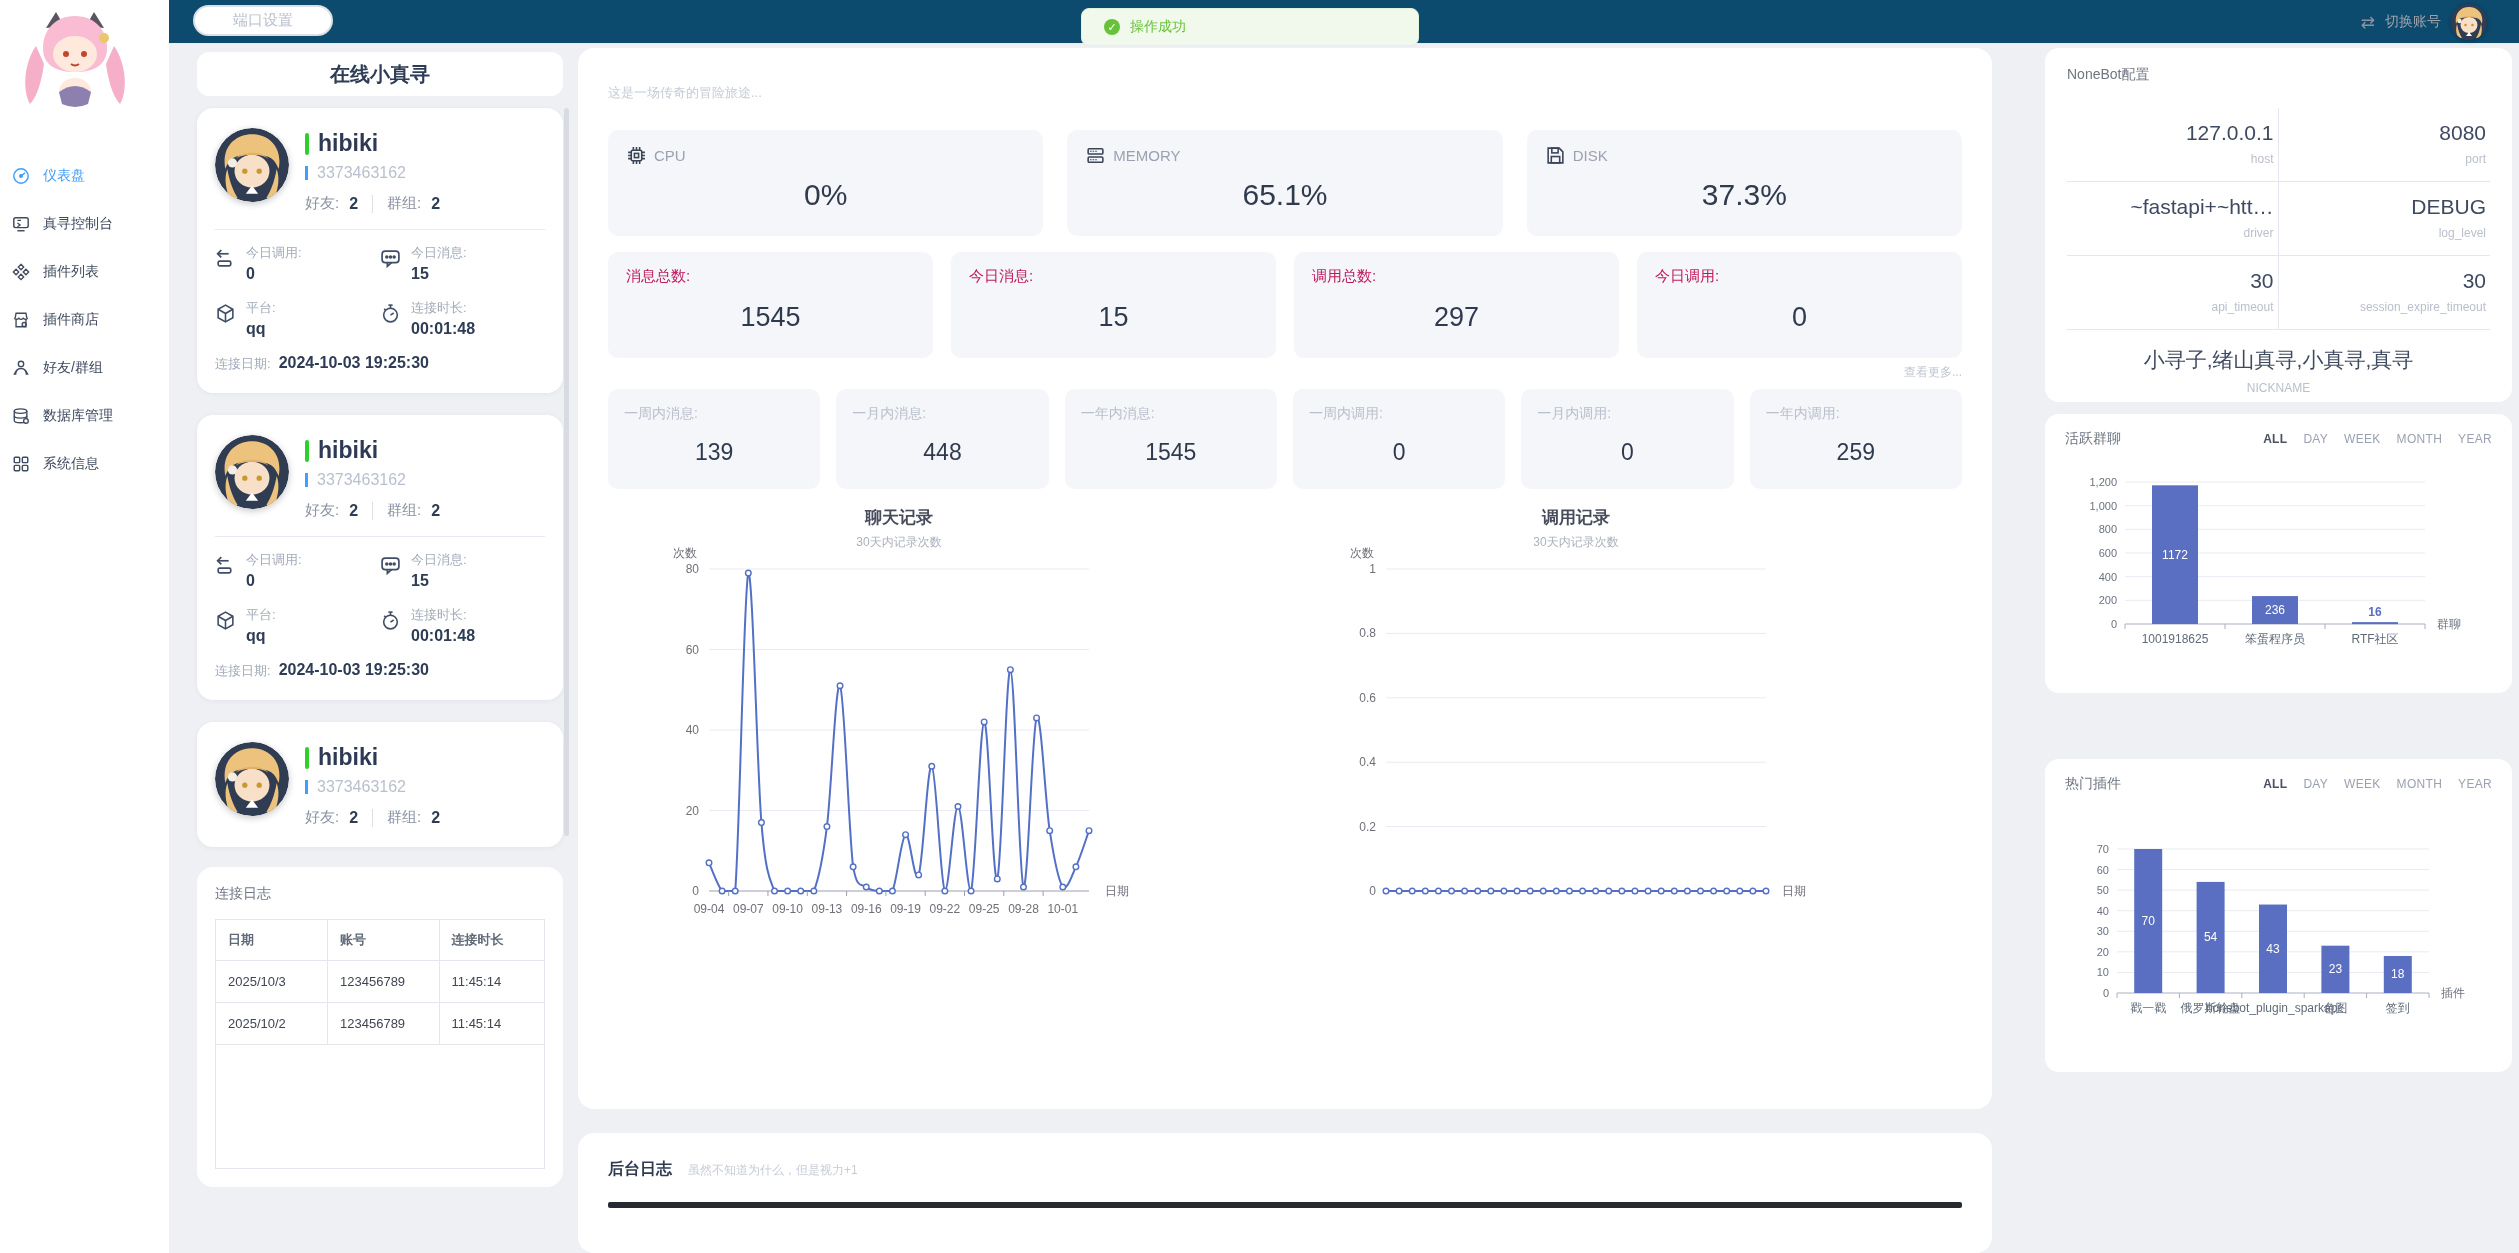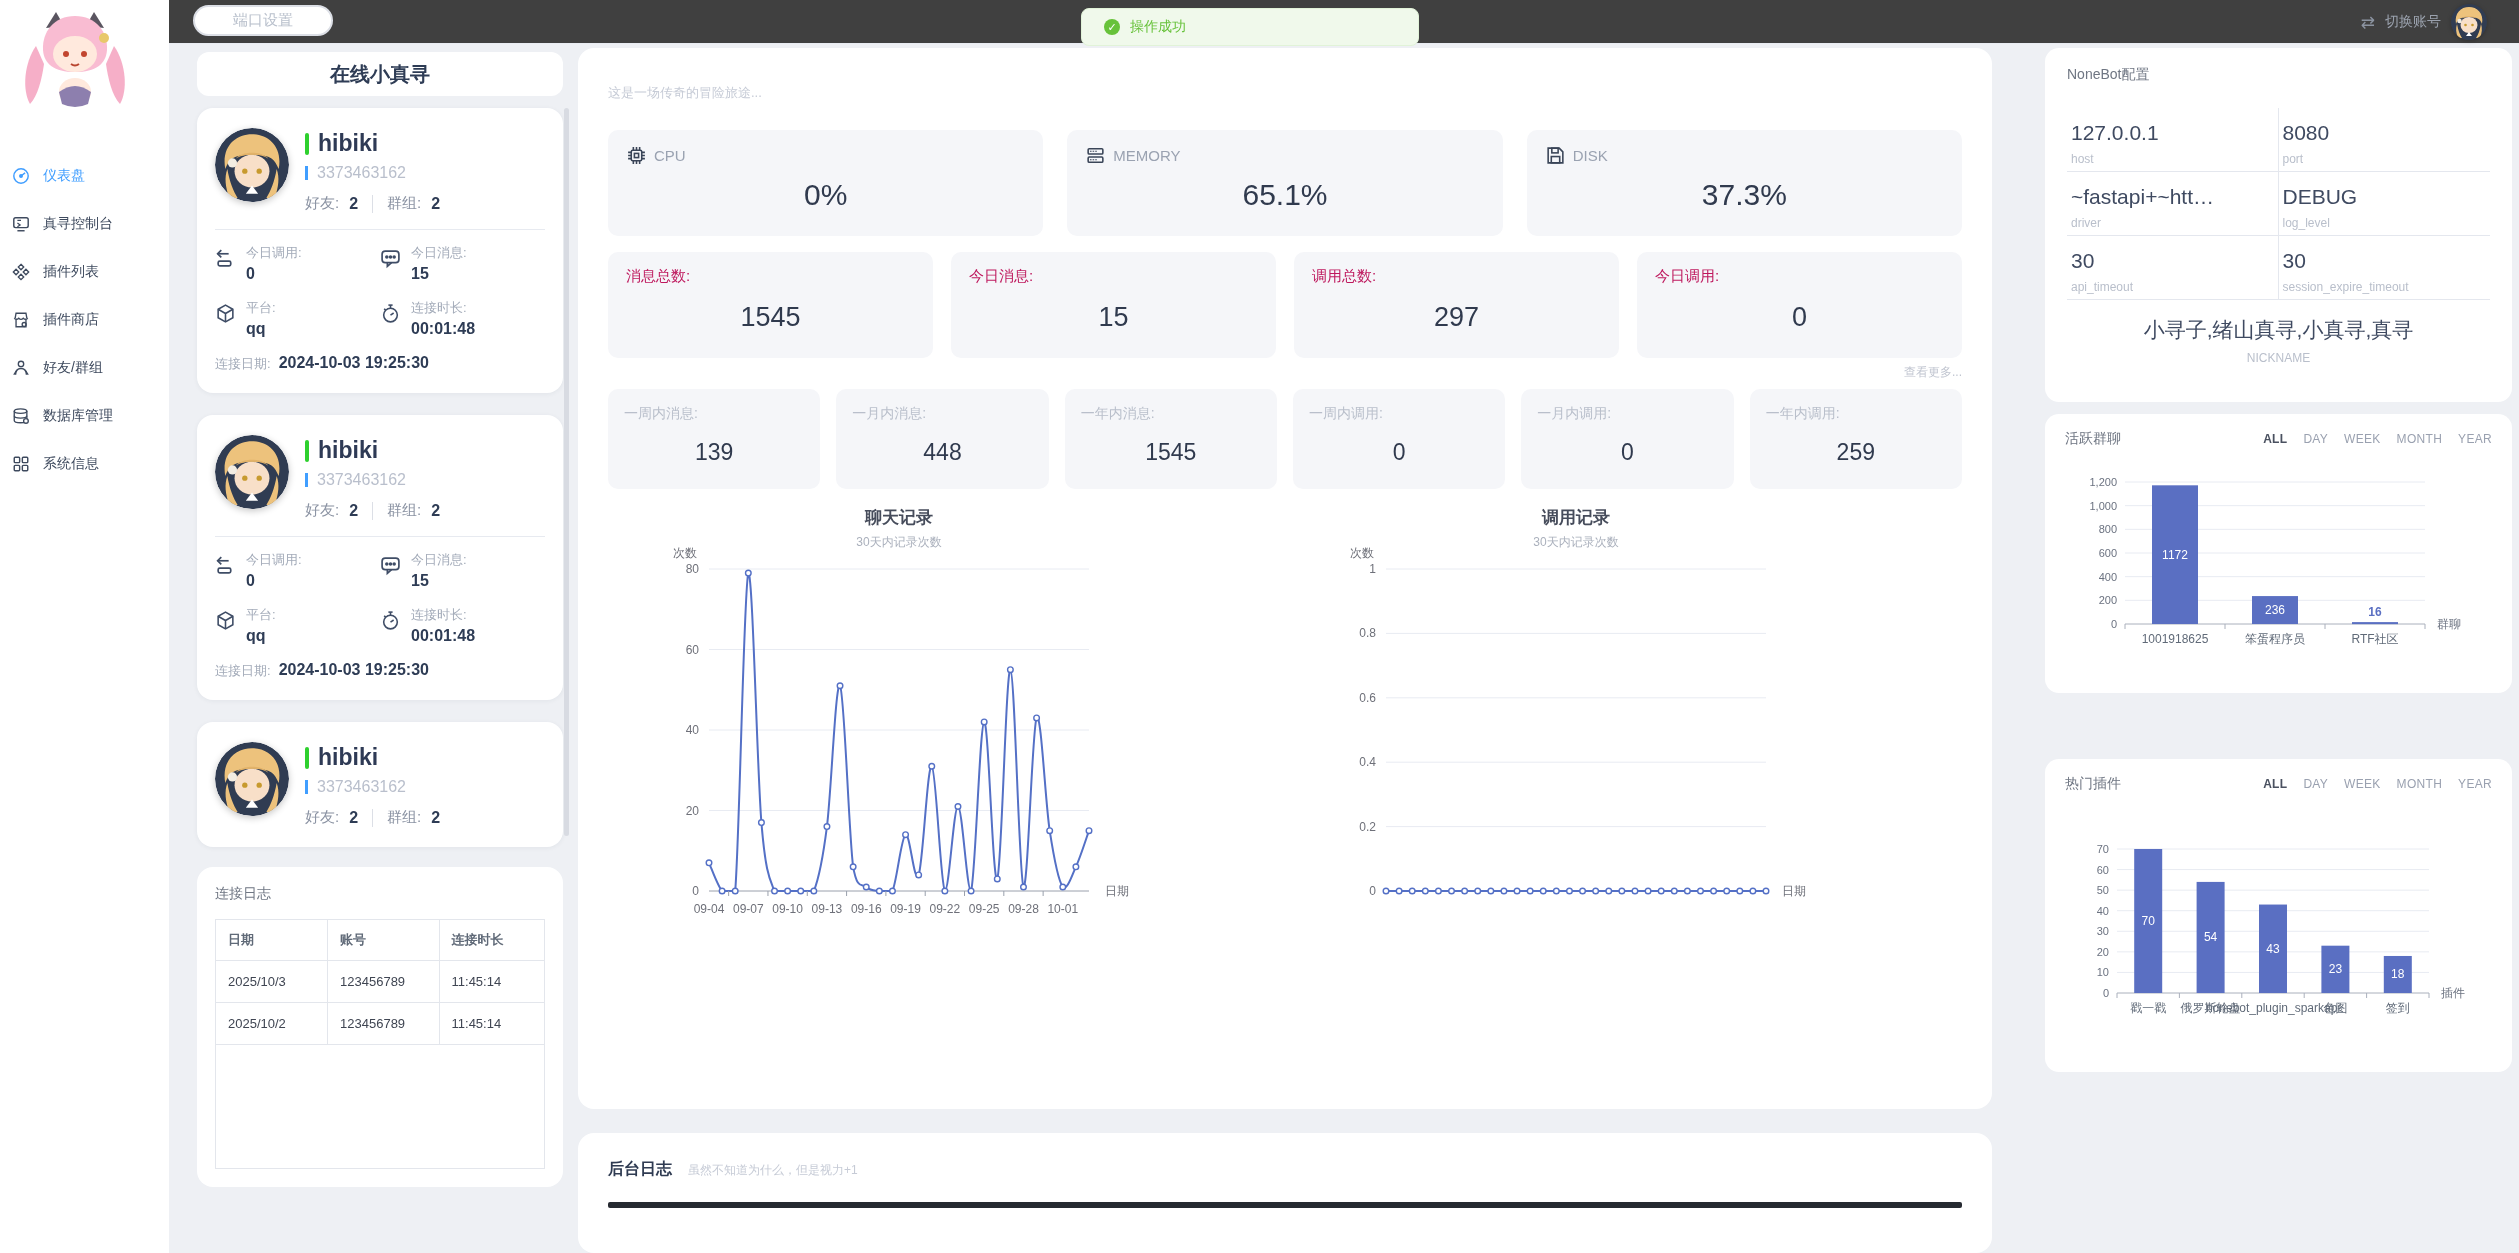--- a/index.html
+++ b/index.html
@@ -2,21 +2,21 @@
 <html><head>
 <meta charset="utf-8">
 <style>
 * { margin:0; padding:0; box-sizing:border-box; }
 html,body { width:2519px; height:1253px; }
 body { position:relative; overflow:hidden; background:#eef0f4;
   font-family:"Liberation Sans","DejaVu Sans",sans-serif; color:#303a4e; }
 
 
 .topbar { position:absolute; left:169px; top:0; width:2350px; height:44px;
-  background:#404040; border-bottom:1px solid #e9ecf2; }
+  background:#0c4a6e; border-bottom:1px solid #e9ecf2; }
 .port-btn { position:absolute; left:24px; top:5px; width:140px; height:31px;
   background:#fff; border:2px solid #dcdfe6; border-radius:16px;
   color:#b9c0cc; font-size:15px; display:flex; align-items:center; justify-content:center; cursor:pointer; }
 .toast { position:absolute; left:1081px; top:8px; width:338px; height:38px; z-index:5;
   background:#f0f9eb; border:1px solid #e1f3d8; border-radius:8px;
   display:flex; align-items:center; gap:10px; padding:0 22px; color:#67c23a; font-size:14px; }
 .toast-ic { width:16px; height:16px; border-radius:50%; background:#67c23a; color:#fff;
   font-size:11px; display:flex; align-items:center; justify-content:center; font-weight:bold; }
 .account { position:absolute; right:32px; top:0; height:44px; display:flex; align-items:center; gap:10px;
   color:#9aa1ad; font-size:14px; cursor:pointer; }
@@ -97,21 +97,21 @@
   background:#fff; border-radius:16px; padding:26px 30px; }
 .backend-head { display:flex; align-items:baseline; gap:16px; }
 .backend-title { font-size:16px; font-weight:bold; color:#2f3b52; }
 .backend-sub { font-size:12px; color:#c6cbd6; }
 .console-top { margin-top:22px; height:6px; border-radius:2px; background:#262a31; }
 
 
 .right-col { position:absolute; left:2045px; top:48px; width:467px; }
 .cfg-card { background:#fff; border-radius:14px; padding:18px 22px; height:354px; }
 .cfg-grid { display:grid; grid-template-columns:1fr 1fr; margin-top:24px; }
-.cfg-cell { text-align:left; padding:13px 4px 5px; border-bottom:1px solid #e4e7ee; }
+.cfg-cell { text-align:right; padding:13px 4px 15px; border-bottom:1px solid #e4e7ee; }
 .cfg-cell.lft { border-right:1px solid #e4e7ee; }
 .cfg-value { font-size:21px; color:#3f4a61; }
 .cfg-label { font-size:12px; color:#b9bfcb; margin-top:7px; }
 .cfg-nick { text-align:center; padding-top:16px; }
 .chart-card { background:#fff; border-radius:14px; padding:16px 20px; margin-top:12px; }
 .chart-card.groups { height:279px; }
 .chart-card.plugins { height:313px; margin-top:66px; }
 .chart-head { display:flex; justify-content:space-between; align-items:center; }
 .tabs { display:flex; gap:16px; font-size:12px; color:#9aa1b0; letter-spacing:.3px; }
 .tab { cursor:pointer; }

